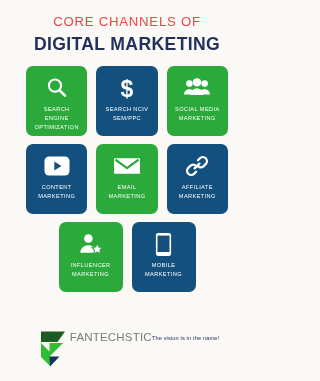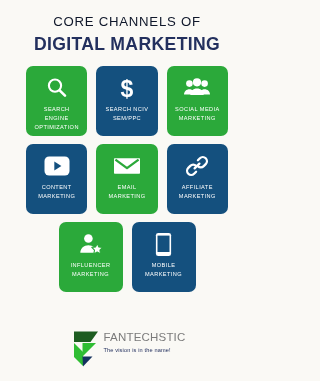--- a/index.html
+++ b/index.html
@@ -27,21 +27,21 @@
   
   .heading {
     width: 100%;
     text-align: center;
     padding-top: 14px;
   }
   .heading-line1 {
     font-size: 13.2px;
     font-weight: 500;
     letter-spacing: 0.75px;
-    color: #0f172a;
+    color: #ef4444;
     line-height: 1.25;
     white-space: nowrap;
   }
   .heading-line2 {
     font-size: 17.6px;
     font-weight: bold;
     letter-spacing: 0.35px;
     color: #23305e;
     line-height: 1.3;
     margin-top: 2px;
@@ -113,21 +113,21 @@
   }
   .logo-mark {
     width: 32px;
     height: 36px;
     flex: 0 0 auto;
     margin-top: 1px;
   }
   .logo-mark svg { display: block; }
   .logo-text {
     display: flex;
-    flex-direction: column;
+    flex-direction: row;
     justify-content: flex-start;
     padding-top: 2px;
   }
   .logo-name-1, .logo-name-2 {
     font-size: 11.5px;
     line-height: 1.03;
     letter-spacing: 0.2px;
     color: #7b7b7b;
     font-weight: 400;
     white-space: nowrap;

